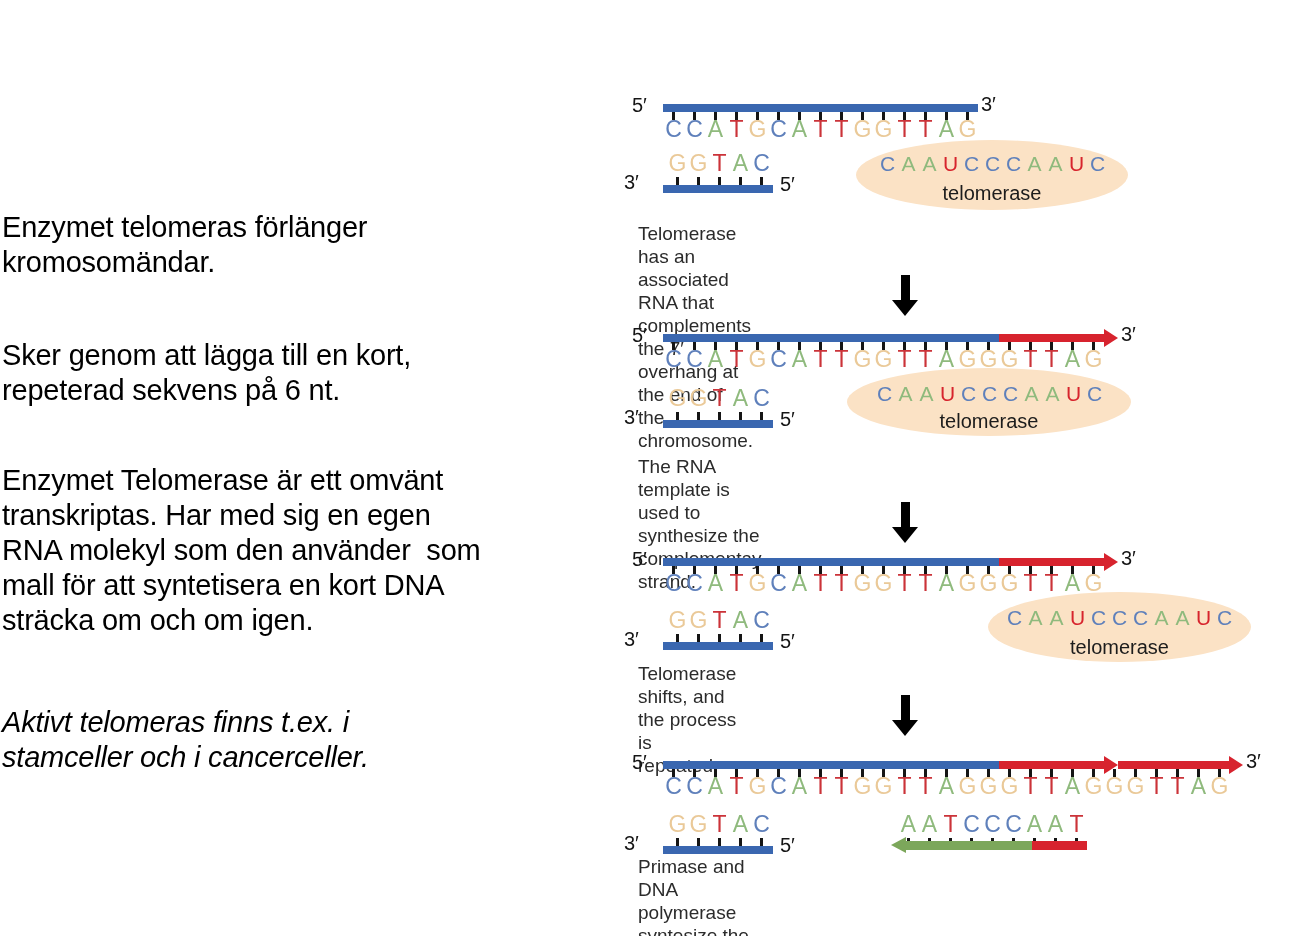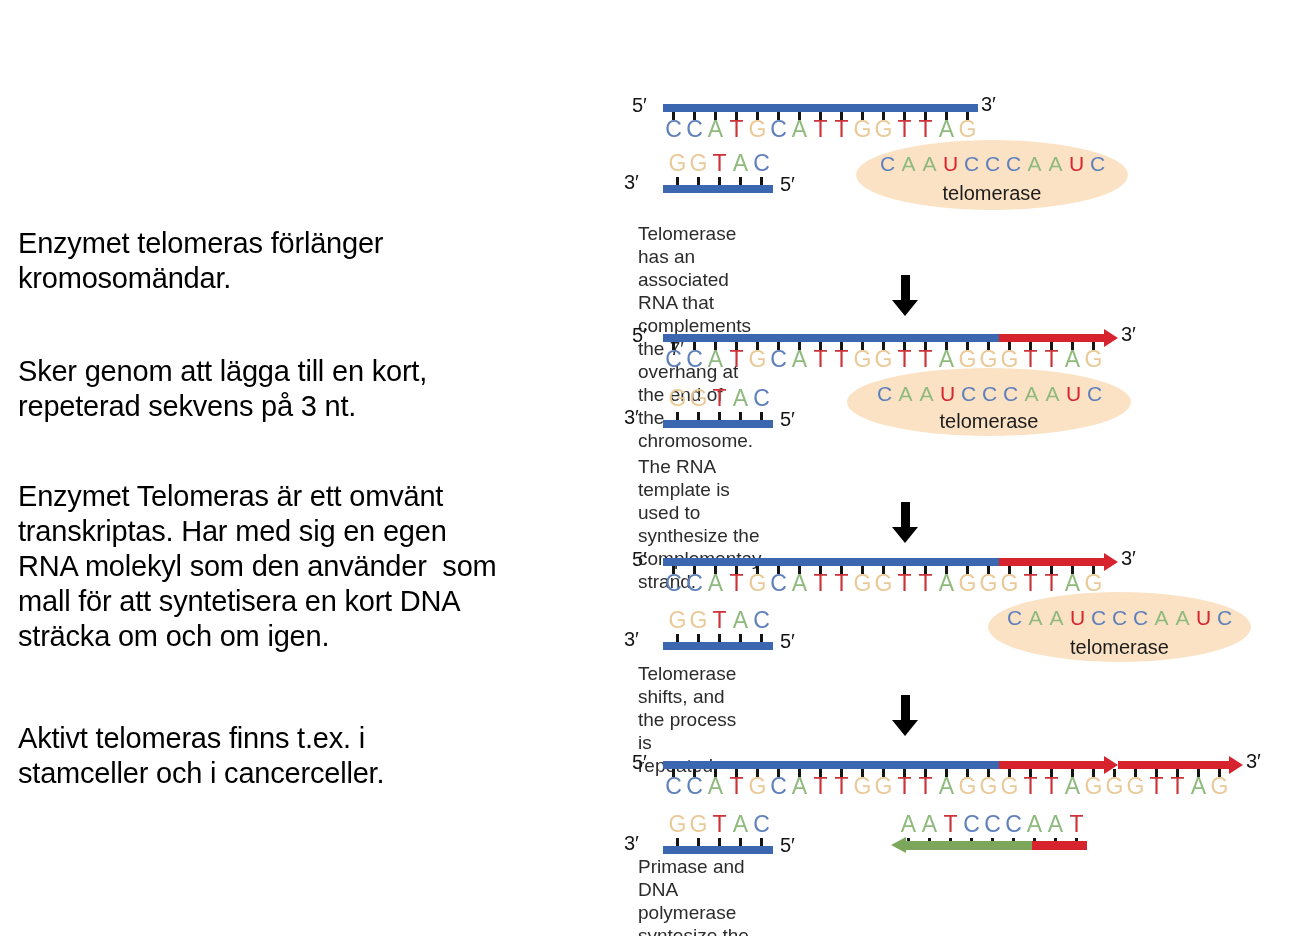--- a/index.html
+++ b/index.html
@@ -1,18 +1,18 @@
 <!DOCTYPE html>
 <html><head>
 <meta charset="utf-8">
 <style>
   html,body{margin:0;padding:0;background:#fff;}
   #canvas{position:relative;width:1296px;height:936px;background:#ffffff;overflow:hidden;
           font-family:"Liberation Sans",sans-serif;}
-  .para{position:absolute;left:2px;margin:16px;white-space:pre-wrap;font-size:29px;line-height:35px;
+  .para{position:absolute;left:2px;margin:0;white-space:pre-wrap;font-size:29px;line-height:35px;
         color:#000;letter-spacing:-0.2px;}
   #diagram{position:absolute;left:0;top:0;width:1296px;height:936px;}
   .abs{position:absolute;}
   .prime{position:absolute;font-size:20px;line-height:22px;color:#151515;}
   .bar{position:absolute;height:8px;}
   .tick{position:absolute;width:3px;height:8px;background:#151515;}
   .base{position:absolute;width:21px;text-align:center;font-size:23px;line-height:25px;font-weight:400;}
   .rhead{position:absolute;width:0;height:0;border-top:9px solid transparent;border-bottom:9px solid transparent;}
   .ghead{position:absolute;width:0;height:0;border-top:8px solid transparent;border-bottom:8px solid transparent;}
   .ellipse{position:absolute;border-radius:50%;}
@@ -23,27 +23,27 @@
   .dhead{position:absolute;width:0;height:0;border-left:13px solid transparent;border-right:13px solid transparent;border-top:16px solid #000;}
 </style>
 </head>
 <body>
 
 <div id="canvas">
   <div>
     <p class="para" style="top:210px;">Enzymet telomeras förlänger
 kromosomändar.</p>
     <p class="para" style="top:338px;">Sker genom att lägga till en kort,
-repeterad sekvens på 3 nt.</p>
-    <p class="para" style="top:463px;">Enzymet Telomeras är ett omvänt
+repeterad sekvens på 6 nt.</p>
+    <p class="para" style="top:463px;">Enzymet Telomerase är ett omvänt
 transkriptas. Har med sig en egen
 RNA molekyl som den använder  som
 mall för att syntetisera en kort DNA
 sträcka om och om igen.</p>
-    <p class="para" style="top:705px;">Aktivt telomeras finns t.ex. i
+    <p class="para" style="top:705px;font-style:italic;">Aktivt telomeras finns t.ex. i
 stamceller och i cancerceller.</p>
   </div>
   <div id="diagram">
       <div class="abs" style="left: 0px; top: 0px;">
         <div class="prime" style="left: 632px; top: 94px;">5′</div>
         <div class="bar" style="left: 663px; top: 104px; width: 315px; background: rgb(58, 103, 176);"></div>
         <div class="prime" style="left: 981px; top: 93px;">3′</div>
         <div class="tick" style="left: 672px; top: 112px;"></div>
         <div class="base" style="left: 663px; top: 117px; color: rgb(95, 128, 187);">C</div>
         <div class="tick" style="left: 693px; top: 112px;"></div>

